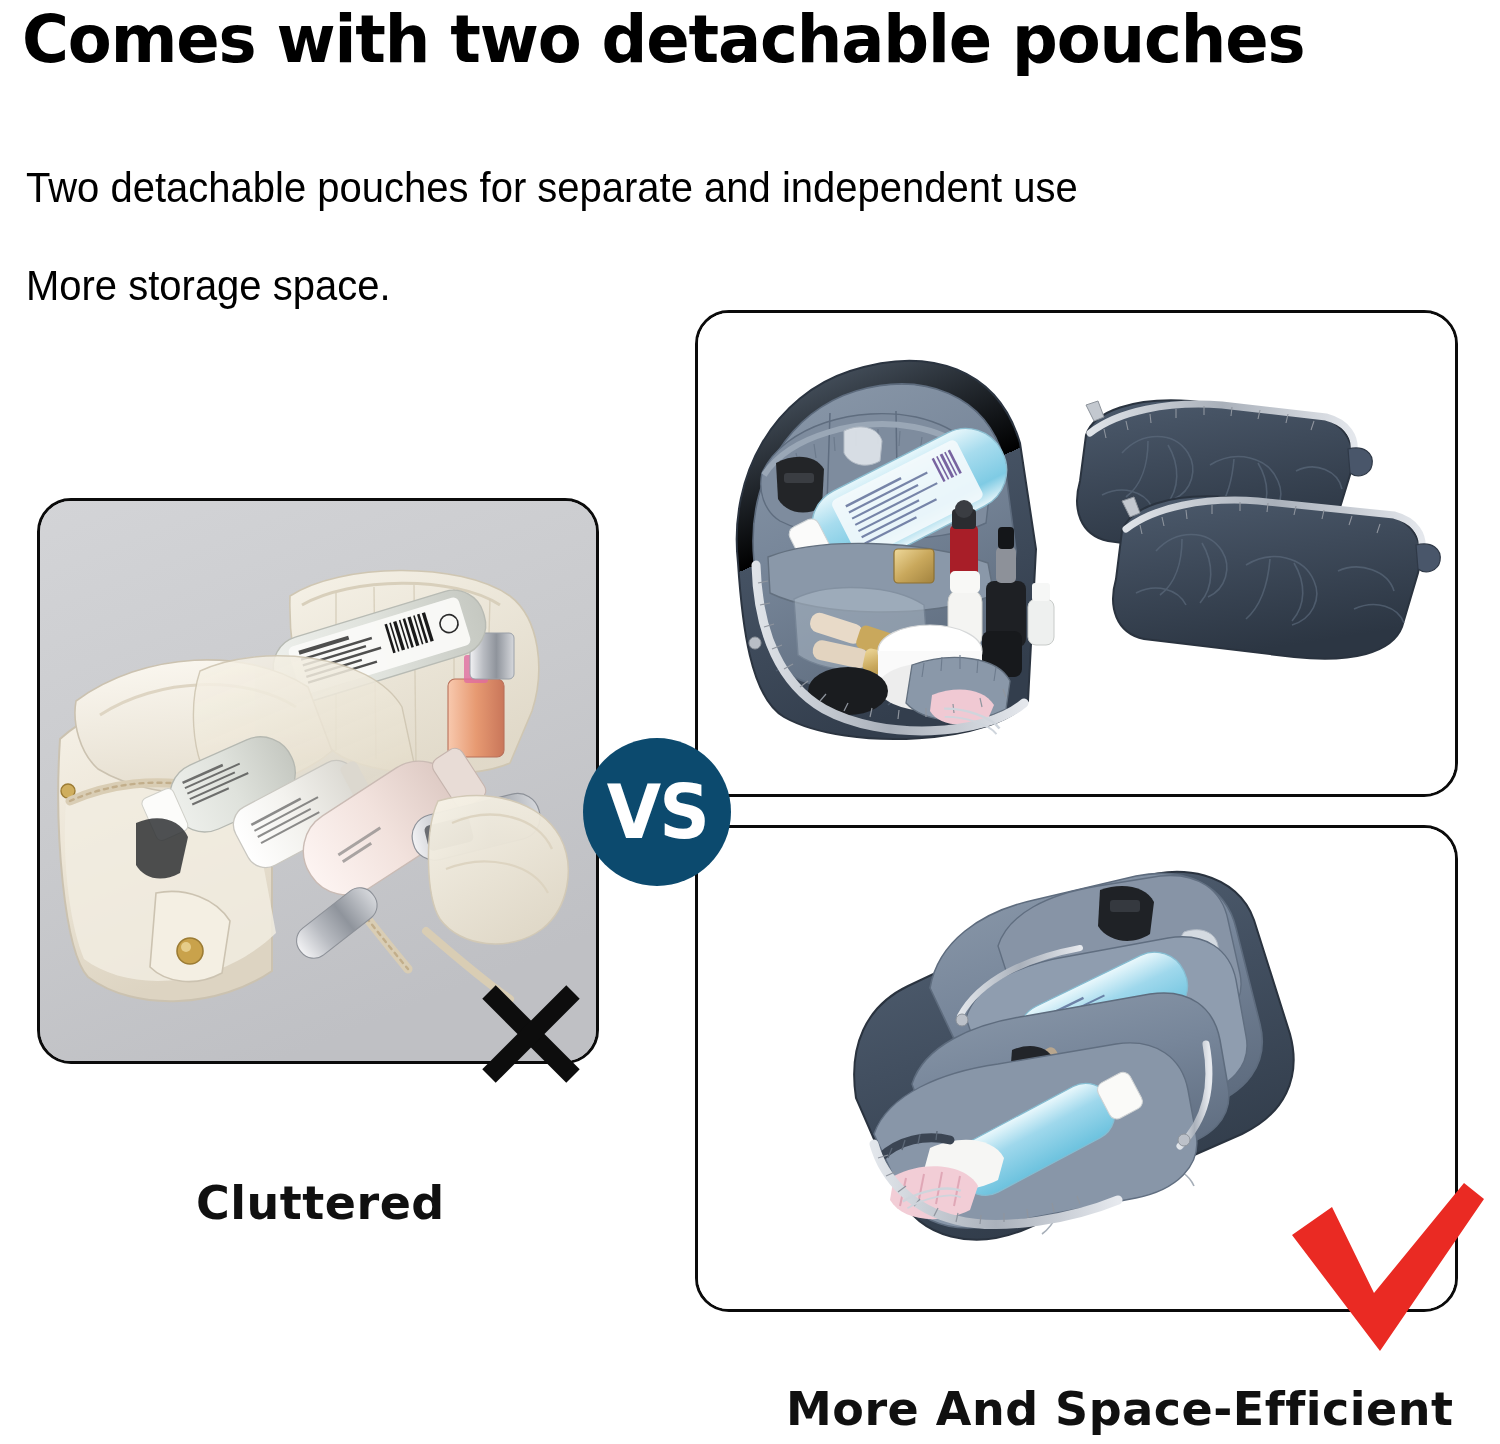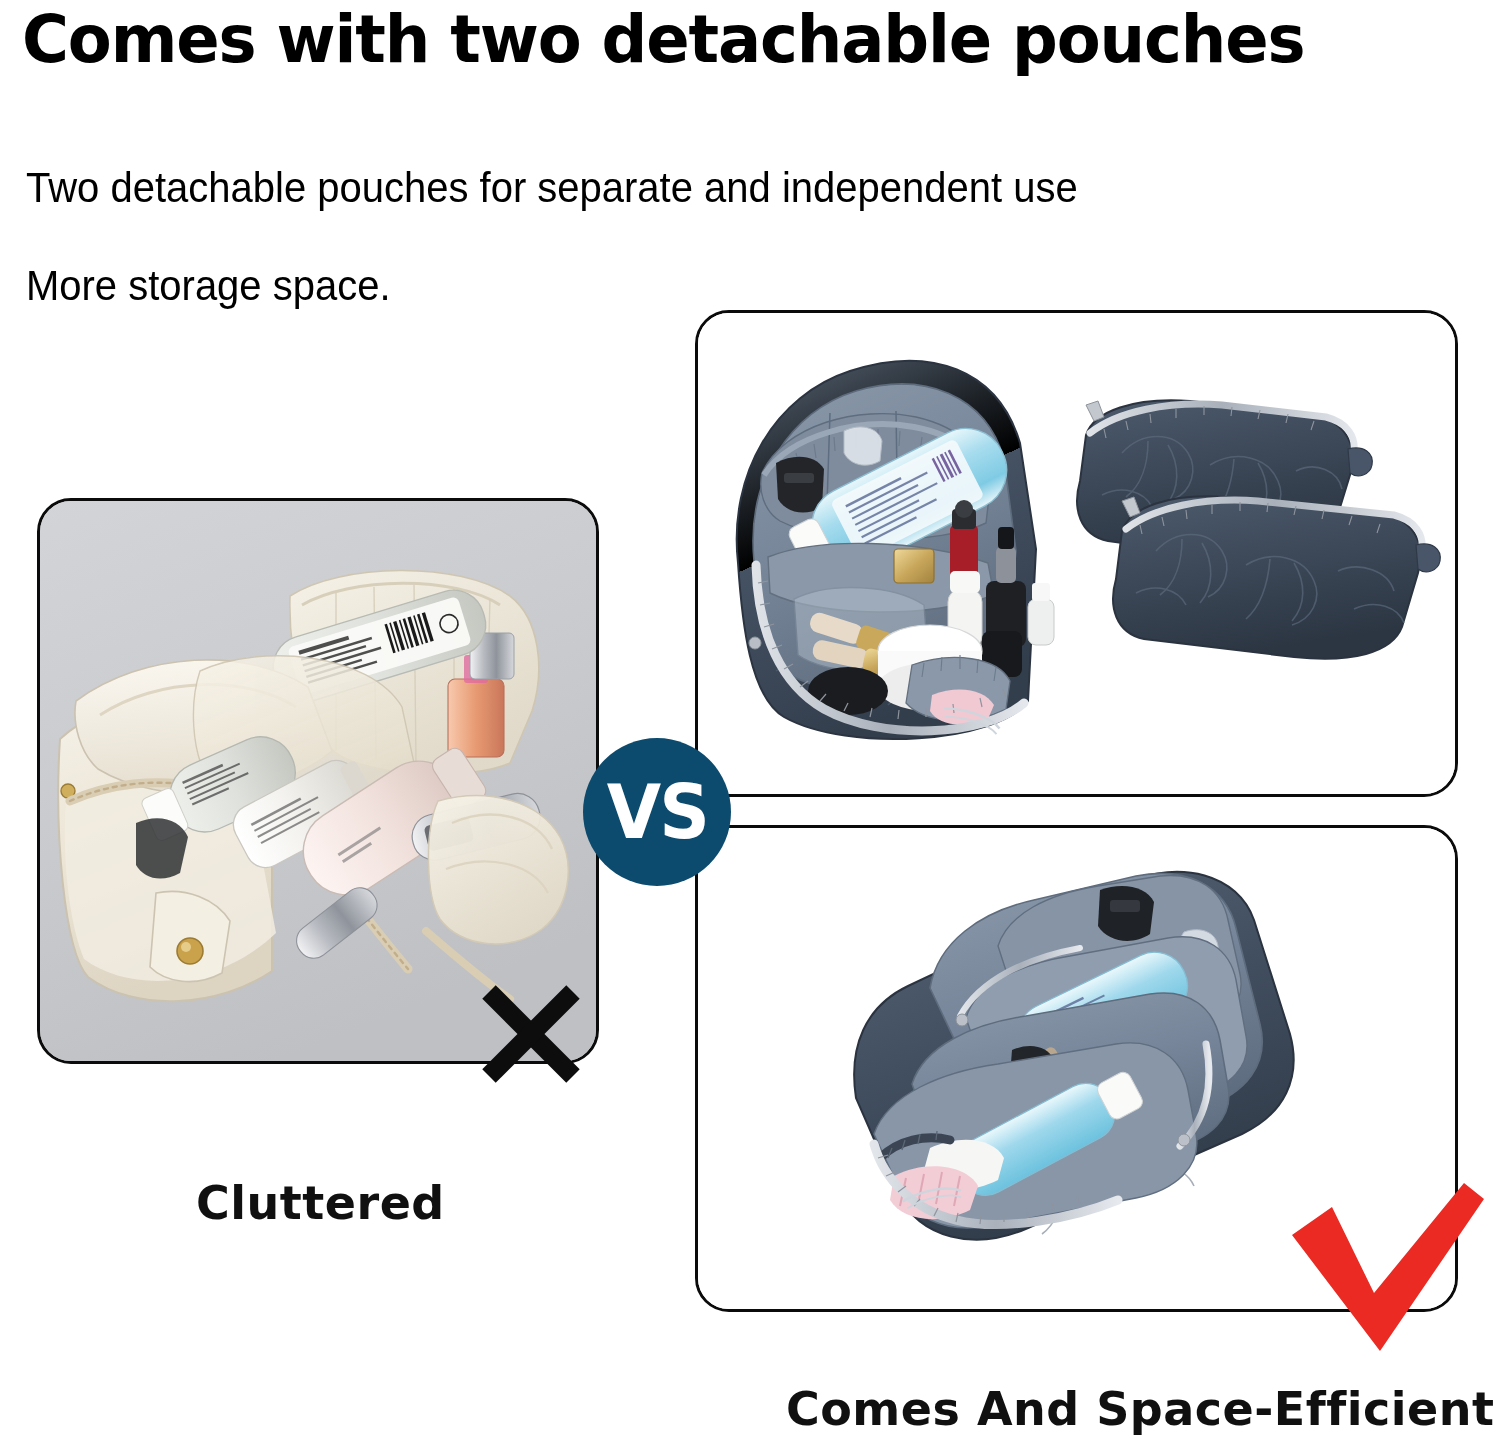--- a/index.html
+++ b/index.html
@@ -713,13 +713,13 @@
 </div>
 
 <div id="check-mark">
   <svg viewBox="0 0 200 172" width="200" height="172" aria-hidden="true">
     <path d="M4 52 L44 24 L86 110 L176 0 L196 16 L92 168 Z" fill="#ea2a23"></path>
   </svg>
 </div>
 
 <div class="caption" id="caption-cluttered">Cluttered</div>
 
-<div class="caption" id="caption-tidy">Comes And Space-Efficient</div>
+<div class="caption" id="caption-tidy">More And Space-Efficient</div>
 
 </body></html>

